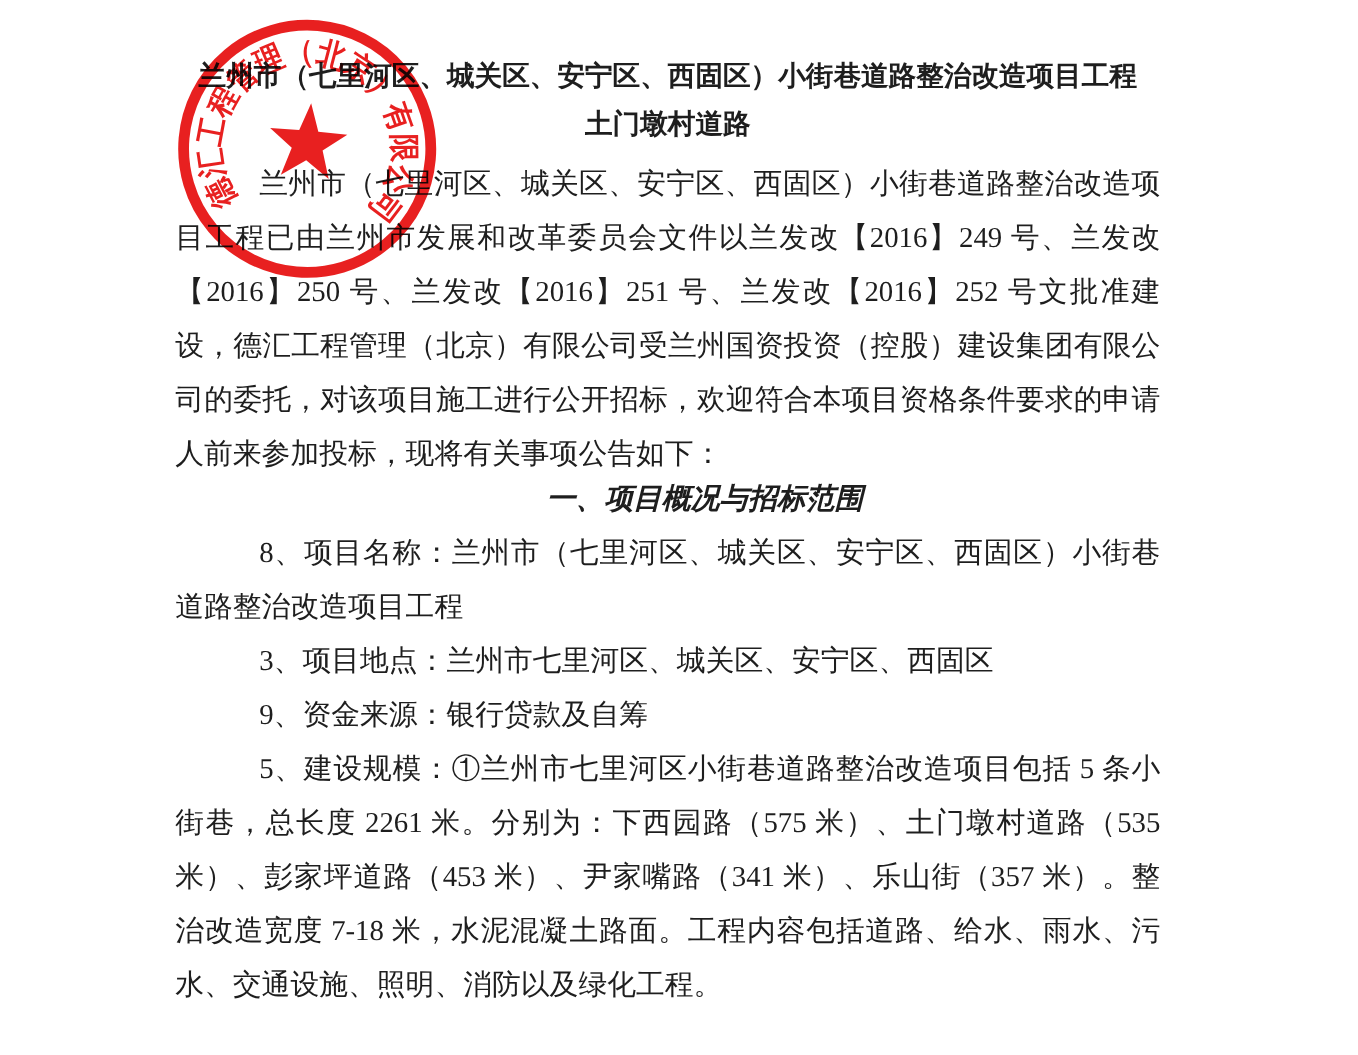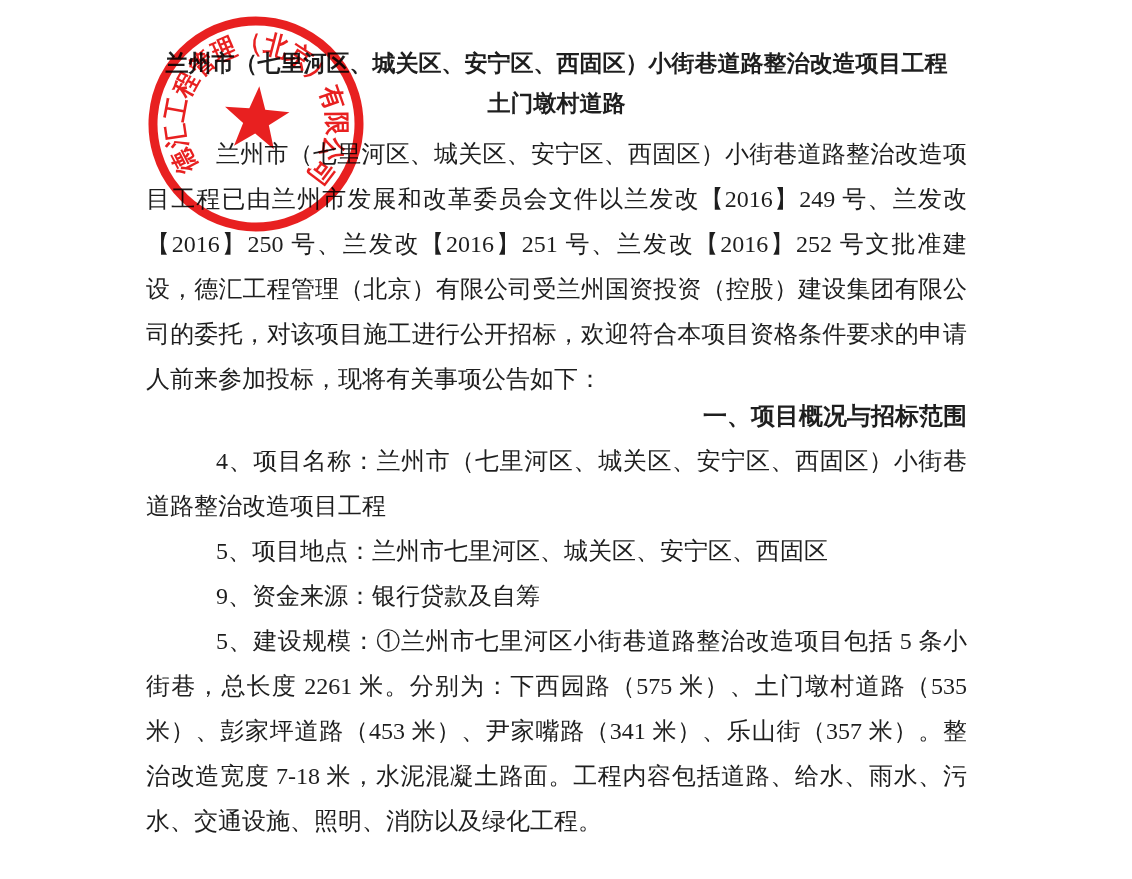--- a/index.html
+++ b/index.html
@@ -18,21 +18,22 @@
     font-size:23px; line-height:40px;
   }
   .body-text {
     margin-top:8px;
     font-size:24px; line-height:45px;
     text-align:justify;
   }
   .para { text-indent:70px; }
   .section-heading {
     font-weight:bold; text-indent:62px; margin-top:-8px;
-    text-align:right;
+    text-align:center;
+    font-style:italic;
   }
   .seal {
     position:absolute; left:134px; top:2px; width:244px; height:244px;
     mix-blend-mode:multiply; opacity:0.92;
     pointer-events:none;
   }
   .seal svg { display:block; width:244px; height:244px; }
   .seal text { font-family:"Liberation Serif","DejaVu Serif",serif; }
 </style>
 </head>
@@ -43,22 +44,22 @@
   <div class="doc-title">
     <div>兰州市（七里河区、城关区、安宁区、西固区）小街巷道路整治改造项目工程</div>
     <div>土门墩村道路</div>
   </div>
 
   <div class="body-text">
     <p class="para">兰州市（七里河区、城关区、安宁区、西固区）小街巷道路整治改造项目工程已由兰州市发展和改革委员会文件以兰发改【2016】249 号、兰发改【2016】250 号、兰发改【2016】251 号、兰发改【2016】252 号文批准建设，德汇工程管理（北京）有限公司受兰州国资投资（控股）建设集团有限公司的委托，对该项目施工进行公开招标，欢迎符合本项目资格条件要求的申请人前来参加投标，现将有关事项公告如下：</p>
 
     <p class="section-heading">一、项目概况与招标范围</p>
 
-    <p class="para">4、项目名称：兰州市（七里河区、城关区、安宁区、西固区）小街巷道路整治改造项目工程</p>
-    <p class="para">5、项目地点：兰州市七里河区、城关区、安宁区、西固区</p>
+    <p class="para">8、项目名称：兰州市（七里河区、城关区、安宁区、西固区）小街巷道路整治改造项目工程</p>
+    <p class="para">3、项目地点：兰州市七里河区、城关区、安宁区、西固区</p>
     <p class="para">9、资金来源：银行贷款及自筹</p>
     <p class="para">5、建设规模：①兰州市七里河区小街巷道路整治改造项目包括 5 条小街巷，总长度 2261 米。分别为：下西园路（575 米）、土门墩村道路（535 米）、彭家坪道路（453 米）、尹家嘴路（341 米）、乐山街（357 米）。整治改造宽度 7-18 米，水泥混凝土路面。工程内容包括道路、给水、雨水、污水、交通设施、照明、消防以及绿化工程。</p>
   </div>
 
 </div>
 
 <div class="seal">
   <svg viewBox="-122 -122 244 244" xmlns="http://www.w3.org/2000/svg">
     <g transform="rotate(5)">
       <circle r="103" fill="none" stroke-width="9" stroke="#e60d0d"></circle>

